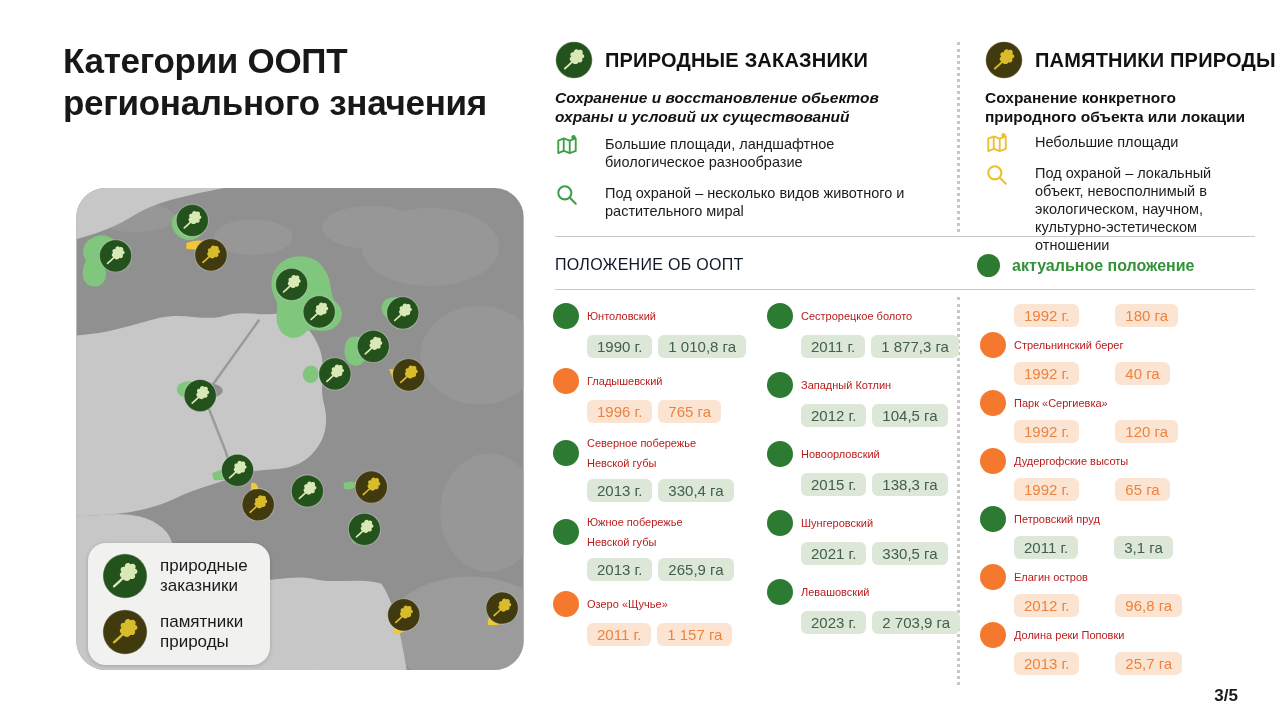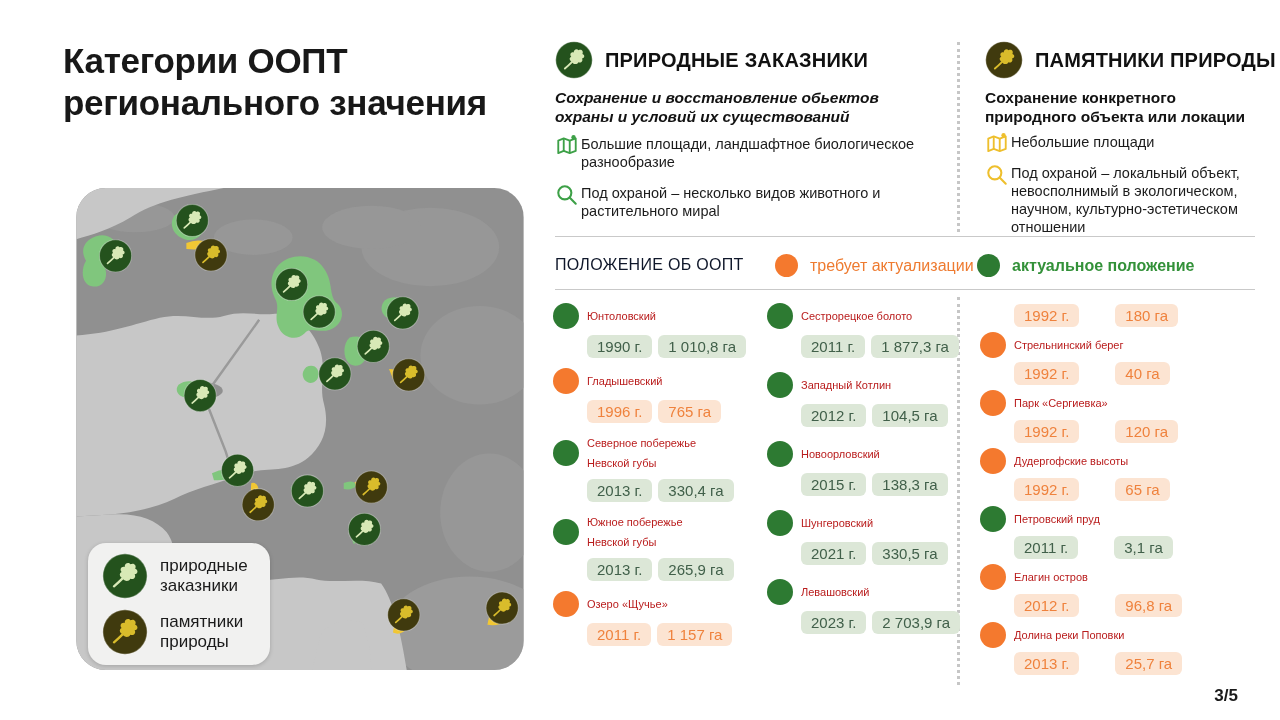--- a/index.html
+++ b/index.html
@@ -18,21 +18,21 @@
       background:#f1f1f0;border-radius:18px;box-shadow:0 1px 4px rgba(0,0,0,.18);
       display:flex;flex-direction:column;justify-content:center;gap:10px;padding:6px 0 6px 14px;box-sizing:border-box;}
   .map-legend .row{display:flex;align-items:center;gap:12px;}
   .map-legend .lg-label{font-size:17px;line-height:20px;color:#1b1b1b;width:110px;}
 
   
   .sec-head{position:absolute;display:flex;align-items:center;gap:12px;}
   .sec-head .sec-title{font-size:20px;font-weight:700;letter-spacing:.2px;color:#111;}
   .sec-desc{position:absolute;font-size:15.5px;line-height:19px;font-weight:700;color:#121212;}
   .bullets{position:absolute;display:flex;flex-direction:column;gap:13px;}
-  .bullet{display:flex;gap:2px;}
+  .bullet{display:flex;gap:26px;}
   .bullet .b-icon{flex:0 0 24px;height:24px;margin-top:-1px;}
   .bullet .b-text{font-size:14.5px;line-height:18px;color:#1c1c1c;}
   .green-ic{color:#3da047;}
   .yellow-ic{color:#eebf2d;}
 
   .hline{position:absolute;left:555px;width:700px;height:0;border-top:1.5px solid #c9c9c9;}
   .vdots{position:absolute;left:957px;width:0;border-left:3px dotted #c6c6c6;}
 
   
   .status-label{position:absolute;left:555px;top:256px;font-size:16px;color:#0f172a;letter-spacing:.3px;}
@@ -230,24 +230,20 @@
       <span class="b-text">Под охраной – локальный объект, невосполнимый в экологическом, научном, культурно-эстетическом отношении</span>
     </div>
   </div>
 
   <div class="vdots" style="top:42px;height:190px;"></div>
   <div class="vdots" style="top:297px;height:388px;"></div>
   <div class="hline" style="top:236px;"></div>
   <div class="hline" style="top:289px;"></div>
 
   <div class="status-label">ПОЛОЖЕНИЕ ОБ ООПТ</div>
-  <div class="status-item" style="left:775px;top:254px;">
-    <span class="status-dot" style="background:#f4792e;"></span>
-    <span class="status-text" style="color:#ee7b30;">требует актуализации</span>
-  </div>
   <div class="status-item" style="left:977px;top:254px;">
     <span class="status-dot" style="background:#2d7a32;"></span>
     <span class="status-text" style="color:#339139;font-weight:bold;">актуальное положение</span>
   </div>
 
   <div class="col" id="col1">
   <div class="entry st-green">
     <div class="entry-top">
       <span class="dot"></span>
       <span class="name">Юнтоловский</span>

